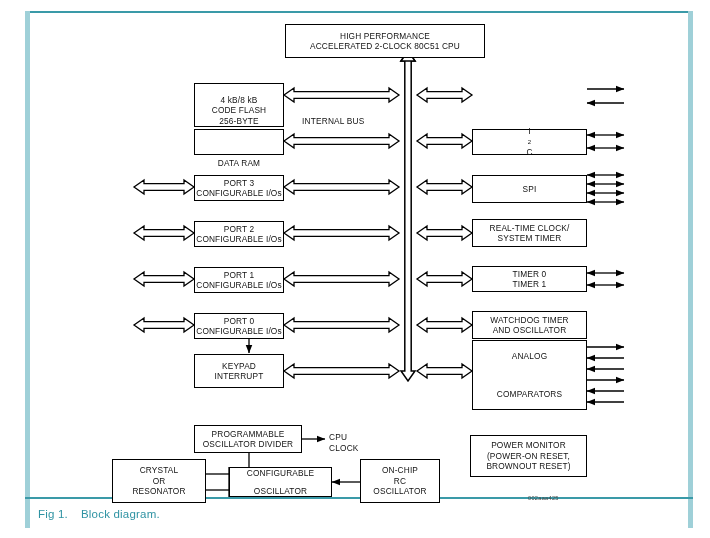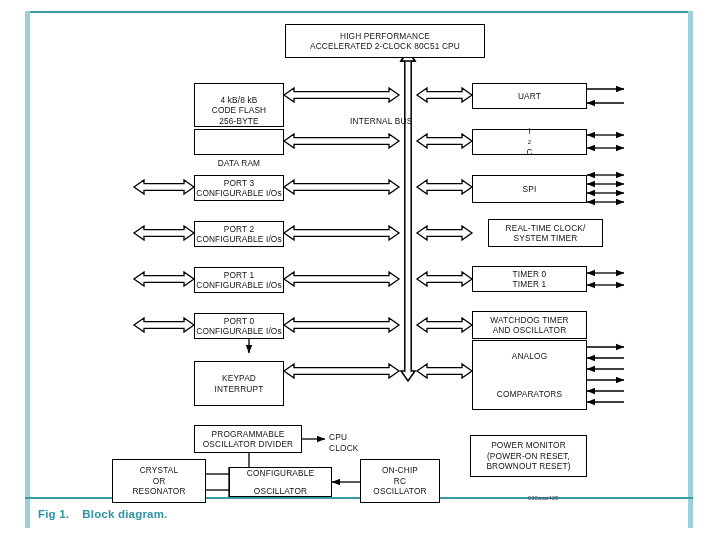--- a/index.html
+++ b/index.html
@@ -3,21 +3,21 @@
 <meta charset="utf-8">
 <style>
   html,body{margin:0;padding:0;background:#ffffff;}
   body{font-family:"Liberation Sans", sans-serif;}
   #page{position:relative;width:710px;height:538px;background:#ffffff;overflow:hidden;}
   .frame-top{position:absolute;left:25px;top:11px;width:668px;height:2px;background:#3a9aa8;}
   .frame-left{position:absolute;left:25px;top:11px;width:5px;height:517px;background:#9fd0d8;}
   .frame-right{position:absolute;left:688px;top:11px;width:5px;height:517px;background:#9fd0d8;}
   .frame-divider{position:absolute;left:25px;top:497px;width:668px;height:2px;background:#3a9aa8;}
 
-  #caption{position:absolute;left:38px;top:508px;font-size:11.5px;font-weight:bold;color:#2f93a3;letter-spacing:.2px;white-space:nowrap;}
+  #caption{position:absolute;left:38px;top:508px;font-size:11.5px;font-weight:normal;color:#2f93a3;letter-spacing:.2px;white-space:nowrap;}
   #caption .capnum{margin-right:13px;}
 
   
   #canvas{position:absolute;left:30px;top:13px;width:658px;height:484px;}
 
   .blk{position:absolute;box-sizing:border-box;border:1.6px solid #000;background:#fff;
        display:flex;flex-direction:column;align-items:center;justify-content:center;
        font-size:8.3px;line-height:10.5px;color:#111;text-align:center;letter-spacing:.15px;}
   .blk span{display:block;white-space:nowrap;}
 
@@ -142,21 +142,21 @@
 
         <line x1="330" y1="469" x2="302" y2="469" marker-end="url(#sharp)"></line>
       </g>
     </svg>
 
     <div class="blk" id="cpu-block" style="left:255px;top:11px;width:200px;height:34px;">
       <span>HIGH PERFORMANCE</span>
       <span>ACCELERATED 2-CLOCK 80C51 CPU</span>
     </div>
 
-    <div class="lbl" style="left:272px;top:103px;margin-left:48px;">INTERNAL BUS</div>
+    <div class="lbl" style="left:272px;top:103px;">INTERNAL BUS</div>
 
     <div class="blk" style="left:164px;top:70px;width:90px;height:44px;">
       <span>4 kB/8 kB</span>
       <span>CODE FLASH</span>
     </div>
     <div class="blk" style="left:164px;top:116px;width:90px;height:26px;gap:32px;">
       <span>256-BYTE</span>
       <span>DATA RAM</span>
     </div>
     <div class="blk" style="left:164px;top:162px;width:90px;height:26px;">
@@ -168,35 +168,32 @@
       <span>CONFIGURABLE I/Os</span>
     </div>
     <div class="blk" style="left:164px;top:254px;width:90px;height:26px;">
       <span>PORT 1</span>
       <span>CONFIGURABLE I/Os</span>
     </div>
     <div class="blk" style="left:164px;top:300px;width:90px;height:26px;">
       <span>PORT 0</span>
       <span>CONFIGURABLE I/Os</span>
     </div>
-    <div class="blk" style="left:164px;top:348px;width:90px;height:45px;">
+    <div class="blk" style="left:164px;top:341px;width:90px;height:34px;">
       <span>KEYPAD</span>
       <span>INTERRUPT</span>
     </div>
 
-    <div class="blk" style="left:442px;top:70px;width:115px;height:26px;">
-      <span>UART</span>
-    </div>
     <div class="blk" style="left:442px;top:116px;width:115px;height:26px;">
       <span>I<span class="sup">2</span>C</span>
     </div>
     <div class="blk" style="left:442px;top:162px;width:115px;height:28px;">
       <span>SPI</span>
     </div>
-    <div class="blk" style="left:442px;top:206px;width:115px;height:28px;margin-left:16px;">
+    <div class="blk" style="left:442px;top:206px;width:115px;height:28px;">
       <span>REAL-TIME CLOCK/</span>
       <span>SYSTEM TIMER</span>
     </div>
     <div class="blk" style="left:442px;top:253px;width:115px;height:26px;">
       <span>TIMER 0</span>
       <span>TIMER 1</span>
     </div>
     <div class="blk" style="left:442px;top:298px;width:115px;height:28px;">
       <span>WATCHDOG TIMER</span>
       <span>AND OSCILLATOR</span>

